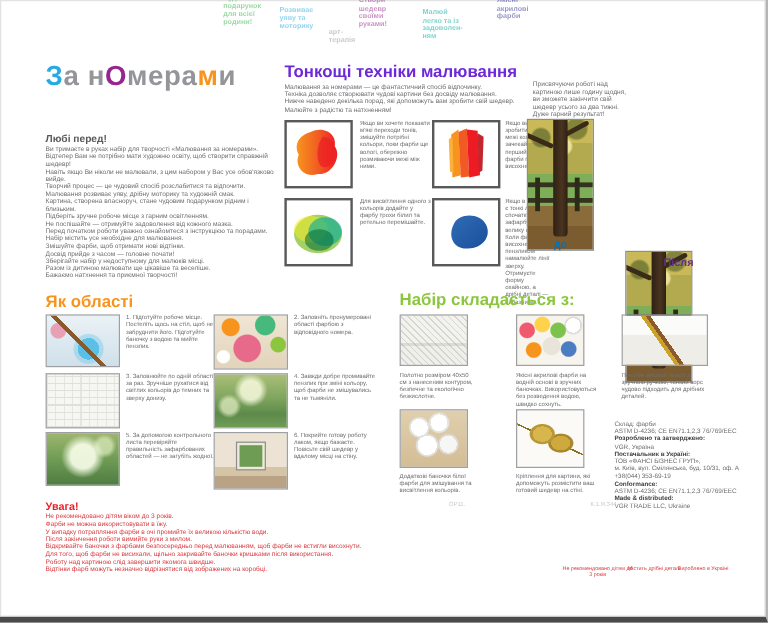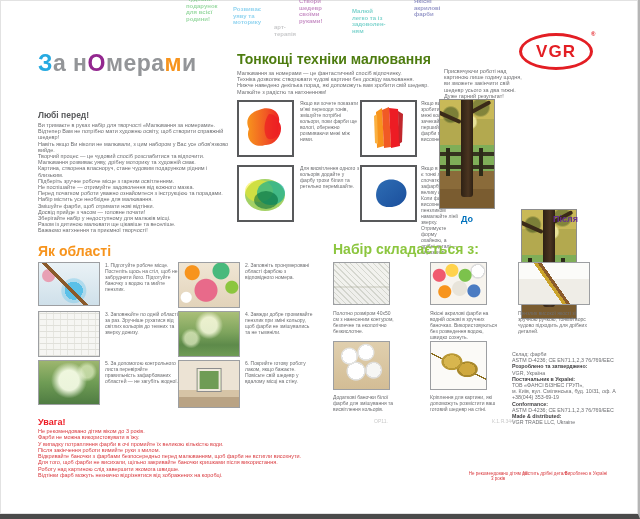--- a/index.html
+++ b/index.html
@@ -17,21 +17,21 @@
 
   
   .top-note { font-weight:bold; font-size:6px; line-height:6.5px; opacity:.5; white-space:pre-line; }
 
   
   .title-line { font-weight:bold; letter-spacing:.5px; }
   .t1 { font-size:23px; line-height:22px; }
   .t2 { font-size:23px; line-height:23px; }
 
   h2.sec { font-weight:bold; font-size:14px; }
-  .blue-h { color:#4d7c0f; }
+  .blue-h { color:#6d28d9; }
   .orange-h { color:#f7941d; }
   .green-h { color:#8cc63f; }
   .red-h { color:#ed1c24; font-size:9px; font-weight:bold; }
 
   .gray-h { color:#58595b; font-size:8.5px; font-weight:bold; }
   .tiny { font-size:5.5px; line-height:6.2px; color:#6d6e71; }
   .tiny2 { font-size:5px; line-height:6px; color:#6d6e71; }
   .red-tiny { font-size:5.5px; line-height:6.3px; color:#d93a3f; }
 
   .frame { border:2px solid #58595b; background:#fff; }
@@ -221,26 +221,20 @@
         <stop offset="0" stop-color="#2e6db4"></stop>
             <stop offset="1" stop-color="#1b4f9c"></stop>
       </linearGradient>
         </defs>
       <path d="M16 20 C20 10 38 10 43 20 C48 30 40 40 28 40 C16 41 11 30 16 20 Z" fill="url(#g4)"></path>
     </svg>
   </div>
   <div class="abs tiny2" style="left:421px; top:165px; width:38px;">Якщо в картині є тонкі лінії, спочатку зафарбуйте велику область. Коли фарба висохне, тонким пензликом намалюйте лінії зверху. Отримуєте форму охайною, а дрібні деталі — виразними.</div>
 
   <div class="abs tiny" style="left:444px; top:68px; width:82px;">Присвячуючи роботі над картиною лише годину щодня, ви зможете закінчити свій шедевр усього за два тижні. Дуже гарний результат!</div>
-  <div class="abs" style="left:519px; top:33px;">
-    <div class="vgr">
-        <span>VGR</span>
-      </div>
-    <span class="abs vgr-r" style="left:72px; top:-2px;">®</span>
-  </div>
 
   <div class="abs tree-art" style="left:439px; top:99px;">
     <div class="blotch"></div>
     <div class="branch"></div>
     <div class="branch2"></div>
     <div class="rail1"></div>
     <div class="rail2"></div>
     <div class="post p1"></div>
     <div class="post p2"></div>
     <div class="trunk"></div>
@@ -248,21 +242,21 @@
   <div class="abs tree-art" style="left:521px; top:99px;">
     <div class="blotch"></div>
     <div class="branch"></div>
     <div class="branch2"></div>
     <div class="rail1"></div>
     <div class="rail2"></div>
     <div class="post p1"></div>
     <div class="post p2"></div>
     <div class="trunk"></div>
   </div>
-  <div class="abs ba-label" style="left:439px; top:214px; width:56px; color:#0071bc;">До</div>
+  <div class="abs ba-label" style="left:439px; top:200px; width:56px; color:#0071bc;font-family:Liberation Mono, monospace;">До</div>
   <div class="abs ba-label" style="left:521px; top:214px; width:56px; color:#662d91;padding-left:32px;">Після</div>
 
   <h2 class="abs sec orange-h" style="left:38px; top:243px;">Як області</h2>
 
   <div class="abs photo sc-jar" style="left:38px; top:262px; width:62px; height:44px;"></div>
   <div class="abs tiny2" style="left:105px; top:262px; width:74px;">1. Підготуйте робоче місце. Постеліть щось на стіл, щоб не забруднити його. Підготуйте баночку з водою та мийте пензлик.</div>
   <div class="abs photo sc-flower" style="left:178px; top:262px; width:62px; height:46px;"></div>
   <div class="abs tiny2" style="left:245px; top:262px; width:70px;">2. Заповніть пронумеровані області фарбою з відповідного номера.</div>
 
   <div class="abs photo sc-canvas" style="left:38px; top:311px; width:62px; height:46px;"></div>

